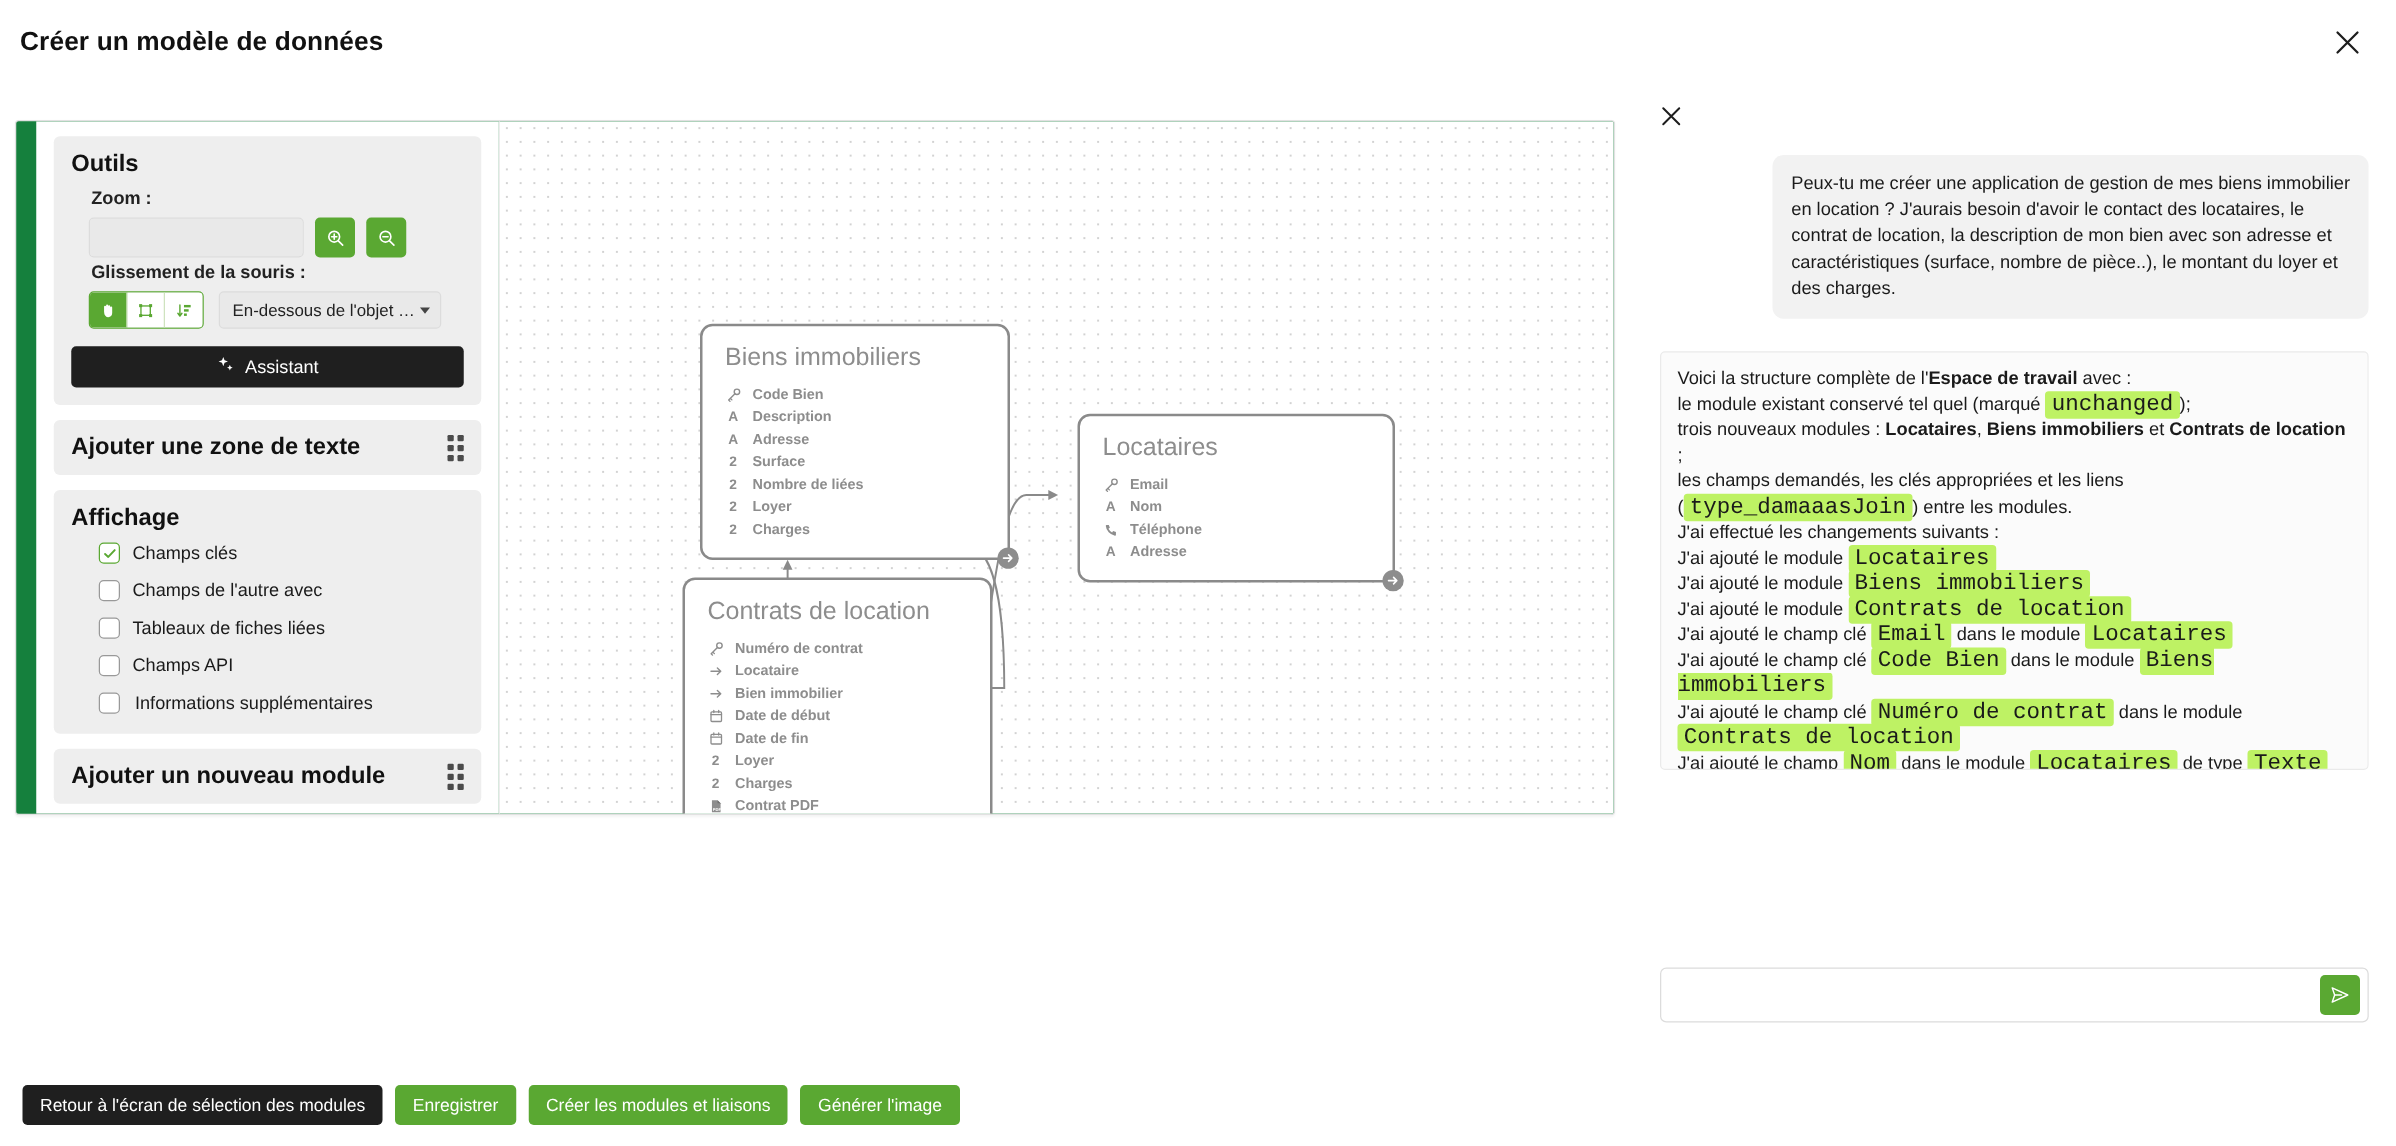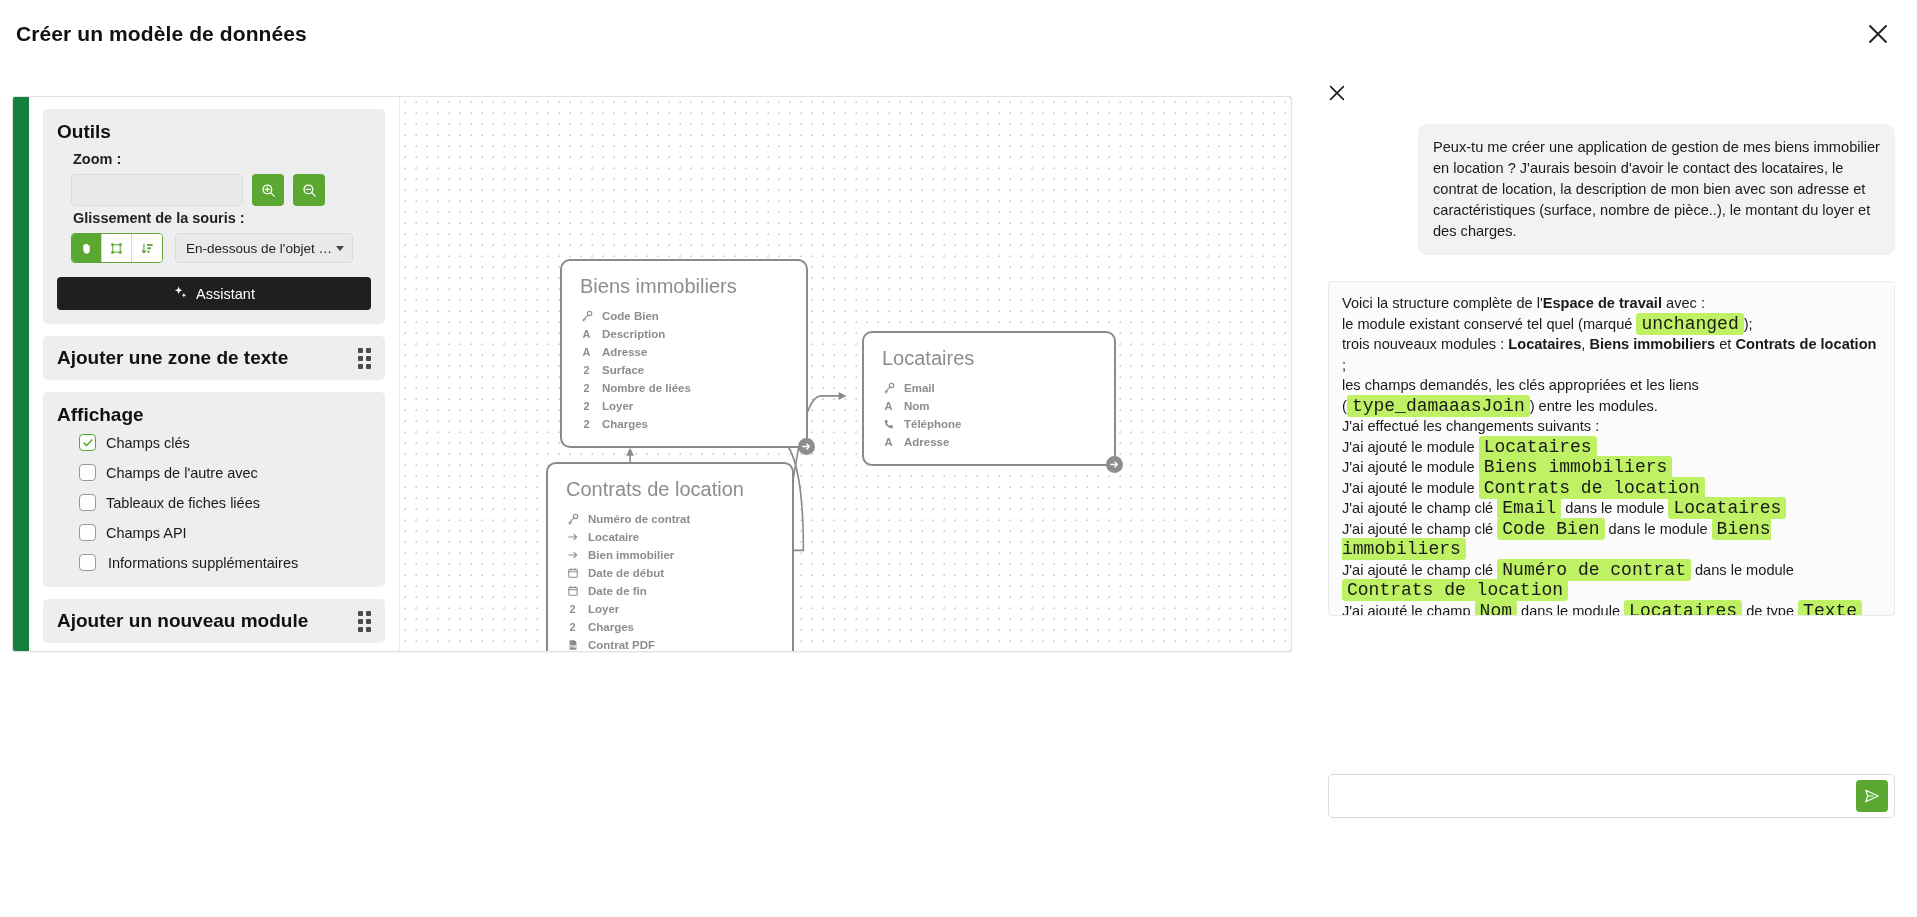--- a/index.html
+++ b/index.html
@@ -540,14 +540,20 @@
           <svg width="16" height="16" viewBox="0 0 18 18">
               <path d="M2 15.4 L16 9 L2 2.6 L4.2 9 Z" fill="none" stroke="#fff" stroke-width="1.3" stroke-linejoin="round"></path>
               <path d="M4.2 9 H10.4" stroke="#fff" stroke-width="1.3" stroke-linecap="round"></path>
             </svg>
         </button>
       </div>
     </div>
 
   </div>
 
+  <div class="footer">
+    <button class="btn btn-dark">Retour à l'écran de sélection des modules</button>
+    <button class="btn btn-green">Enregistrer</button>
+    <button class="btn btn-green">Créer les modules et liaisons</button>
+    <button class="btn btn-green">Générer l'image</button>
+  </div>
 
 </div>
 
 </body></html>

